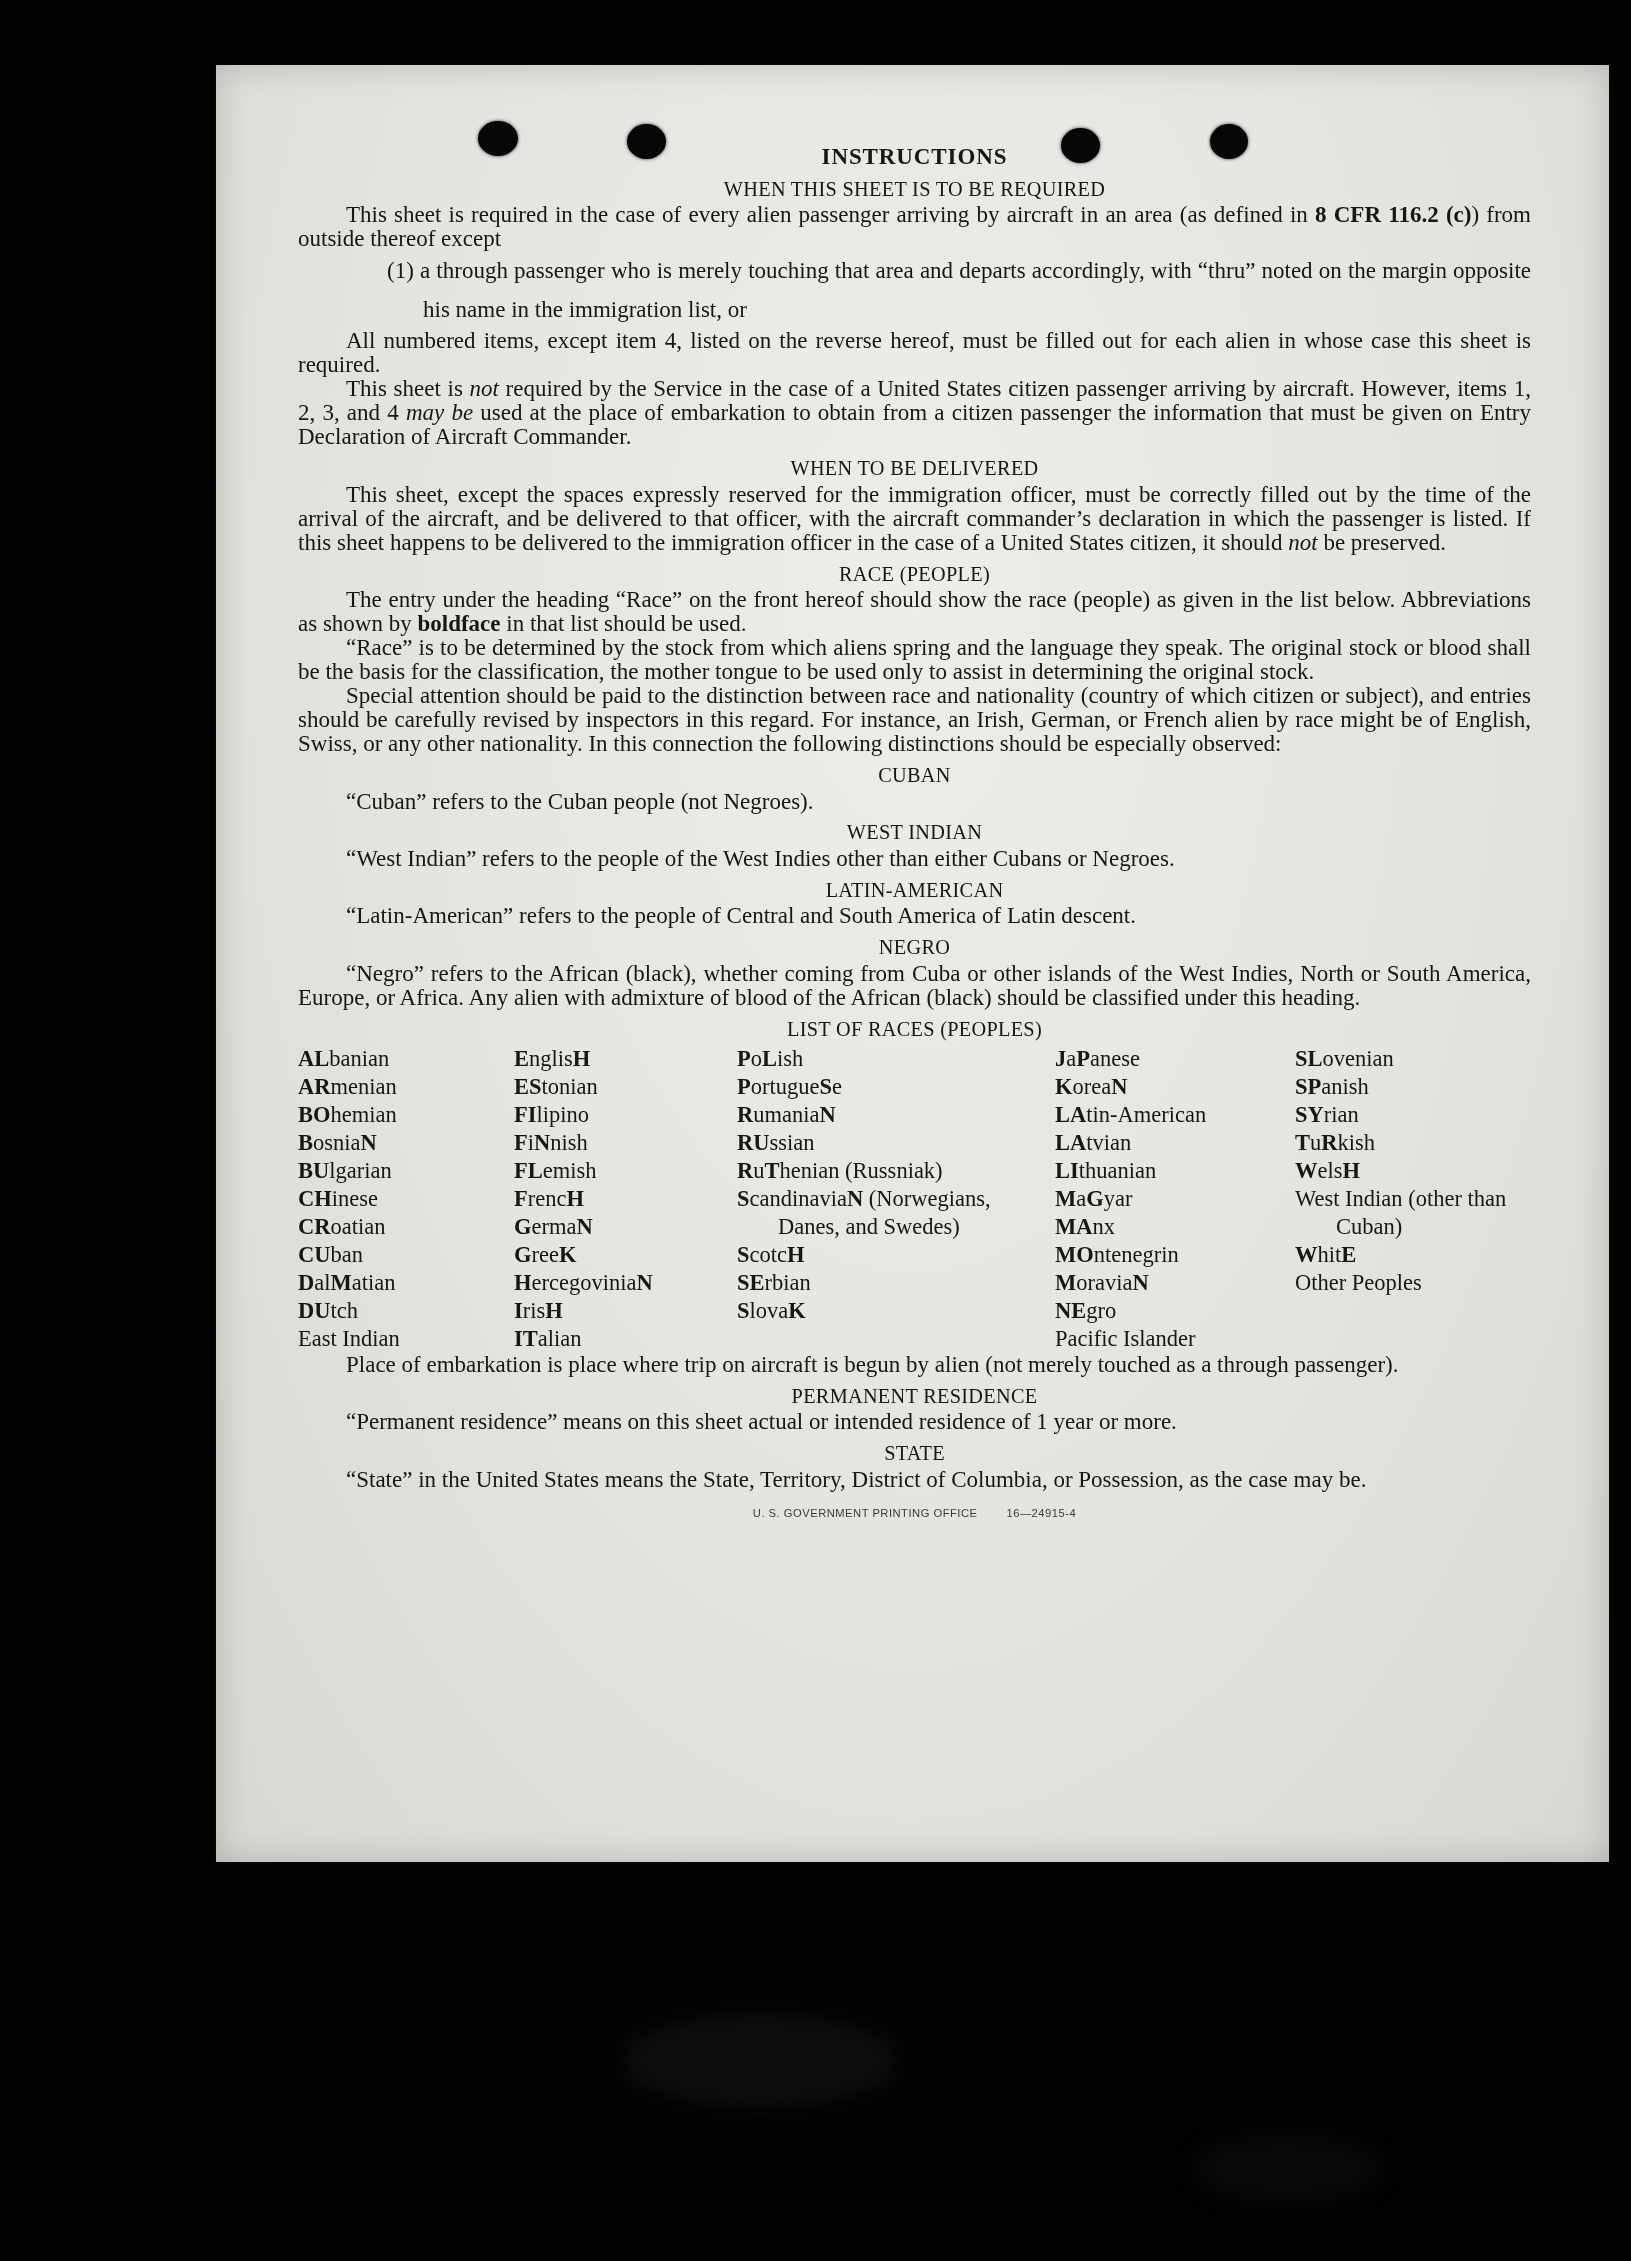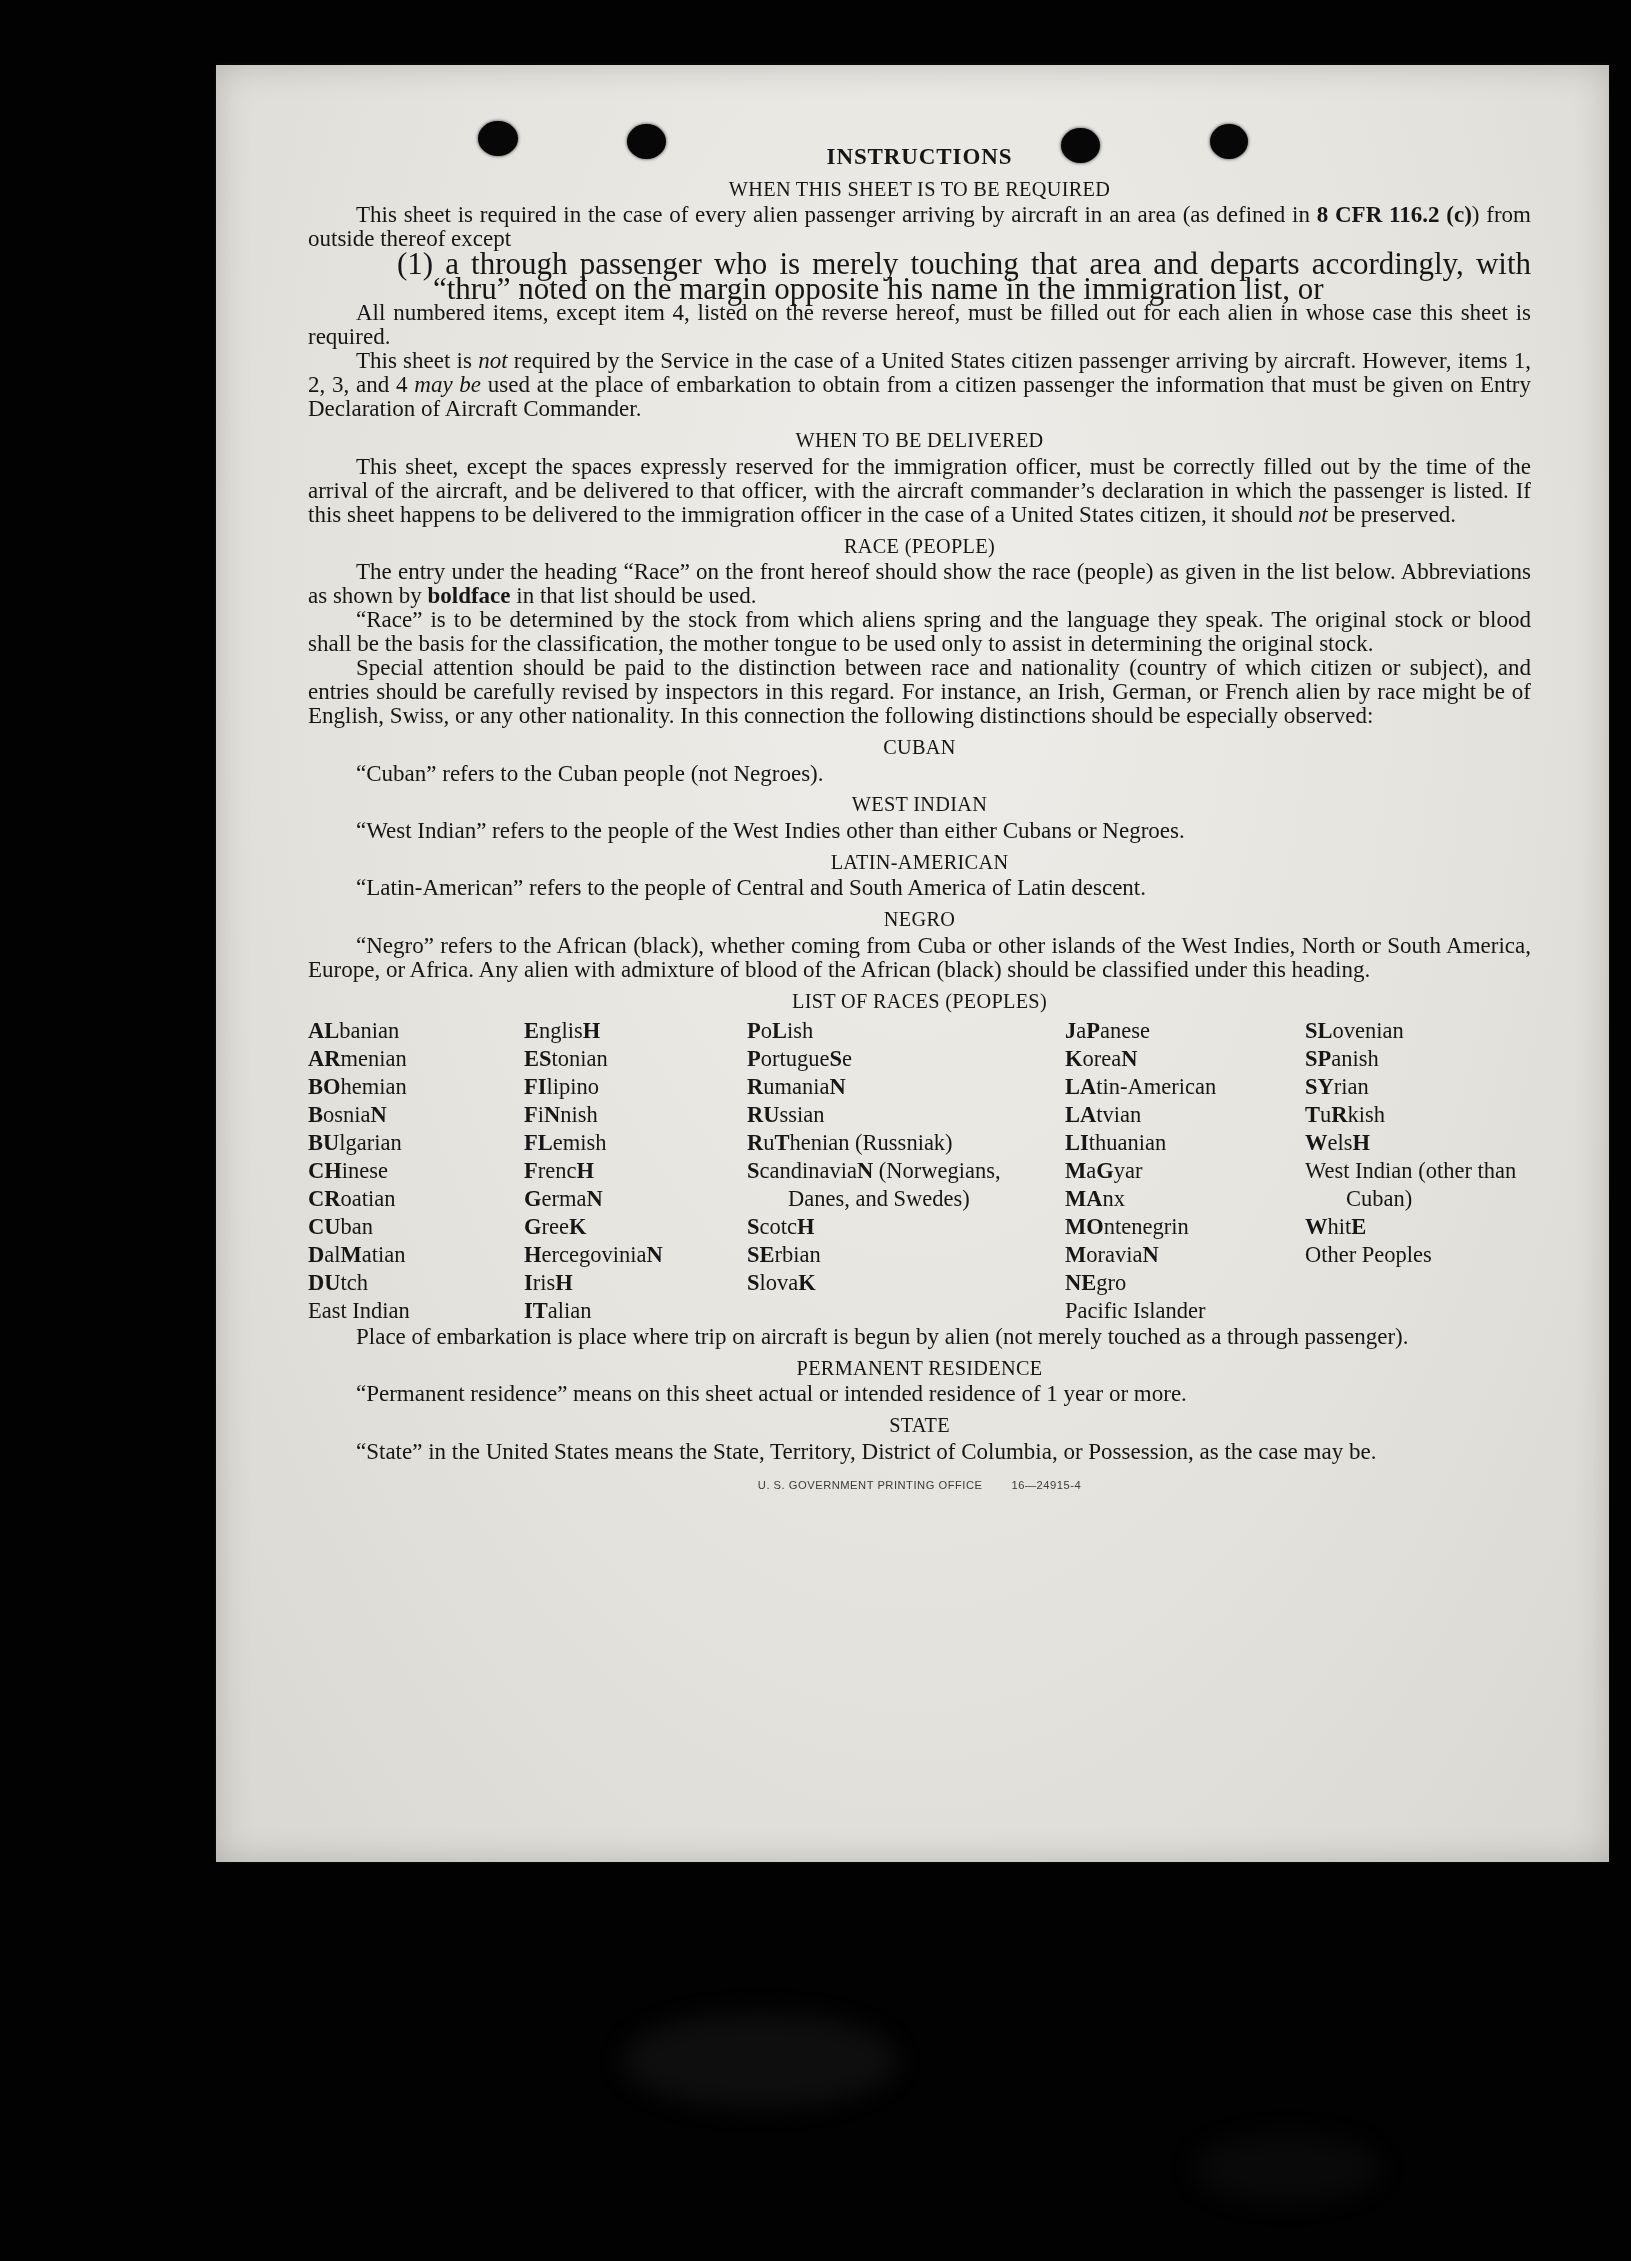--- a/index.html
+++ b/index.html
@@ -13,21 +13,21 @@
   .paper {
     position:absolute;
     left:216px; top:65px;
     width:1393px; height:1797px;
     background:radial-gradient(ellipse at 50% 30%, #efede9 0%, #e5e3de 55%, #d9d7d2 100%);
     box-shadow: inset 0 0 35px rgba(0,0,0,0.18), 0 0 5.2px rgba(255,255,255,0.06);
     color:#161616;
   }
   .content {
     position:absolute;
-    left:82px; right:78px; top:79px;margin-left:10px;
+    left:82px; right:78px; top:79px;
   }
   .doc-title {
     margin:0 0 1.7px 0;
     text-align:center;
     font-size:23px;
     font-weight:bold;
     letter-spacing:0.9px;
   }
   .sec-heading {
     margin:7.8px 0 2.6px 0;
@@ -38,22 +38,22 @@
   }
   .para {
     margin:0;
     font-size:23px;
     line-height:24px;
     text-align:justify;
     text-indent:48px;
   }
   .list-item {
     margin:0;
-    font-size:31px;
-    line-height:25px;
+    font-size:23px;
+    line-height:39px;
     text-align:justify;
     padding-left:125px;
     text-indent:-36px;
   }
   .races {
     display:flex;
     margin-top:4.3px;
   }
   .race-col { flex:0 0 auto; }
   .race-col-0 { width:216px; }

